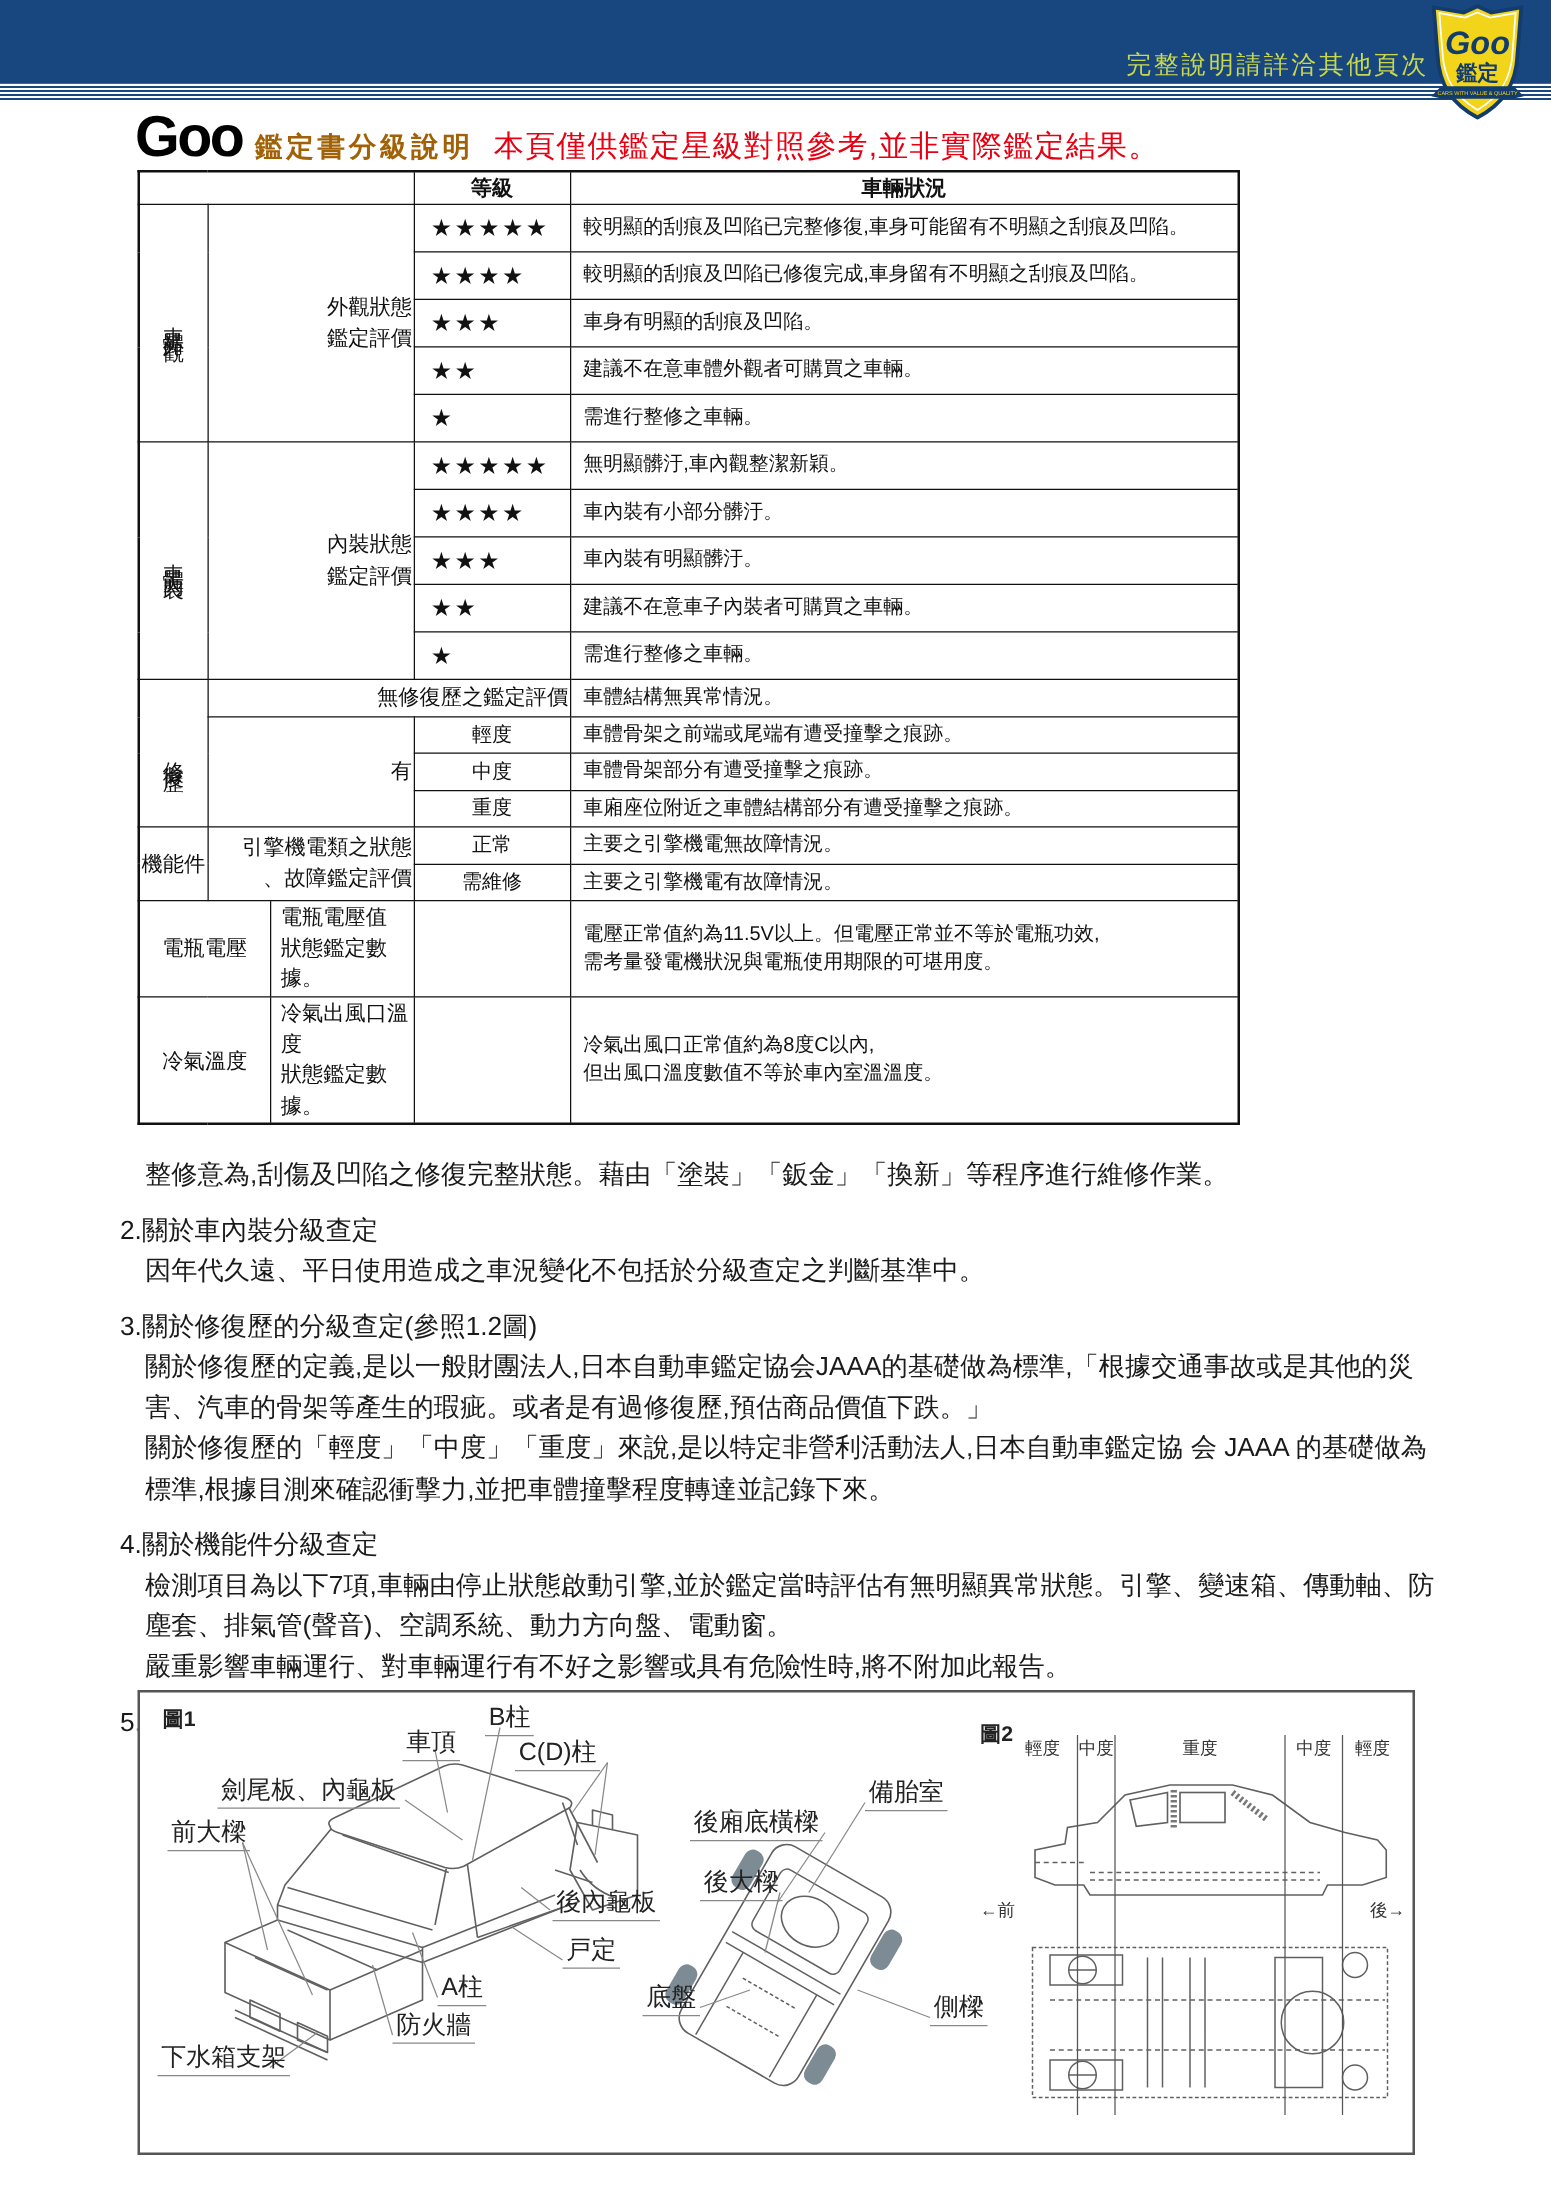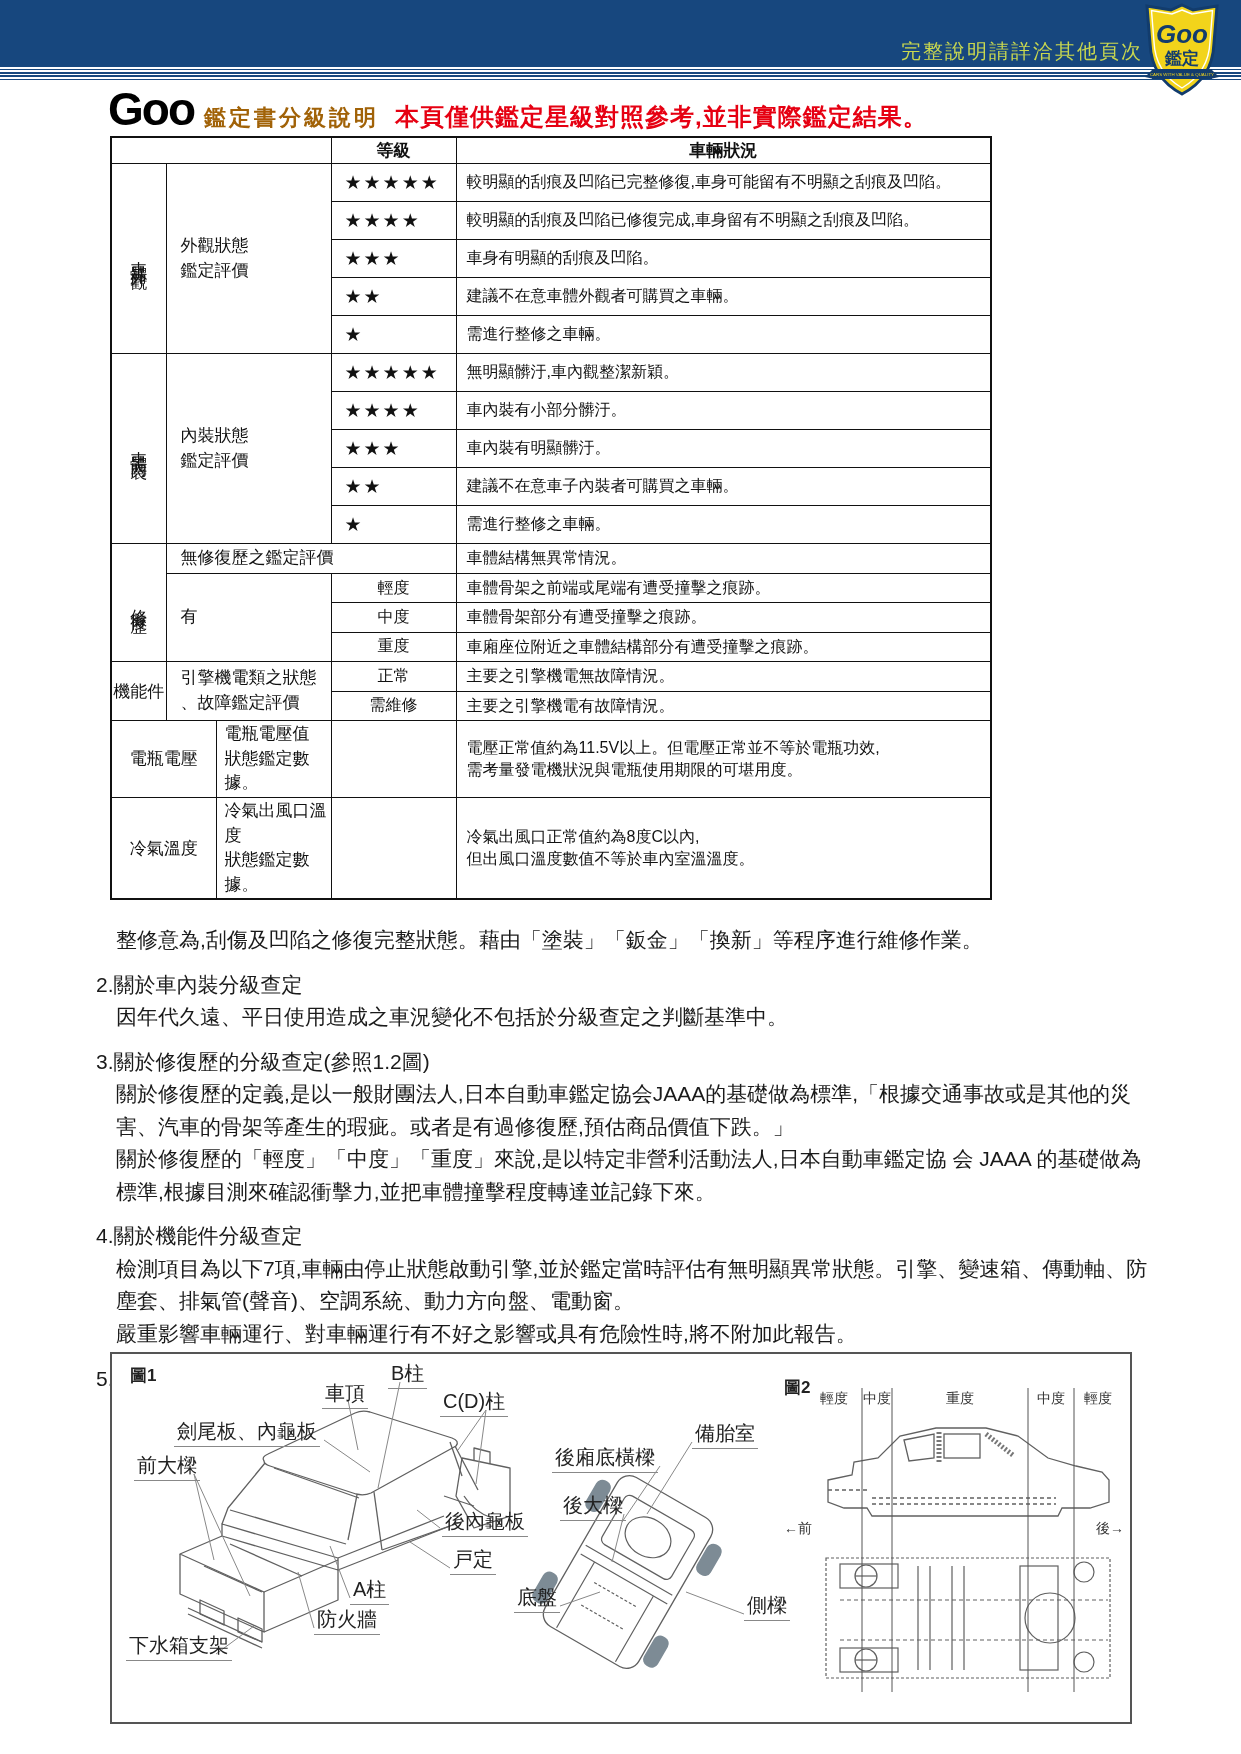--- a/index.html
+++ b/index.html
@@ -14,30 +14,30 @@
   .topbar{position:absolute;top:0;left:0;width:100%;height:67px;background:#17477e;}
   .topbar-stripes{position:absolute;top:67px;left:0;width:100%;height:13px;
     background:repeating-linear-gradient(to bottom,#ffffff 0,#ffffff 1.6px,#17477e 1.6px,#17477e 3.4px);}
   .topbar-note{position:absolute;top:38px;right:98px;font-size:20px;letter-spacing:2px;color:#c9d84f;}
   .badge{position:absolute;top:3px;right:20px;width:78px;height:96px;z-index:6;}
 
   
   .title-row{position:absolute;left:108px;top:86px;display:flex;align-items:baseline;white-space:nowrap;}
   .goo-logo{font-size:46px;font-weight:900;letter-spacing:-2px;line-height:1;color:#000;}
   .title-heading{font-size:22px;font-weight:700;margin-left:10px;letter-spacing:3px;color:#a16207;}
-  .title-warning{font-size:24px;font-weight:700;margin-left:16px;letter-spacing:1px;color:#e60012;}
+  .title-warning{font-size:24px;font-weight:400;margin-left:16px;letter-spacing:1px;color:#e60012;}
 
   
   table.grade-table{position:absolute;left:110px;top:136px;width:880px;
     border-collapse:collapse;table-layout:fixed;border:2.5px solid #111;}
   .grade-table td,.grade-table th{border:1.5px solid #111;overflow:hidden;}
   .grade-table th{font-size:17px;font-weight:700;text-align:center;}
   td.cat{text-align:center;vertical-align:middle;font-size:17px;}
   .vert{writing-mode:vertical-rl;text-orientation:upright;letter-spacing:4px;line-height:1;display:inline-block;}
-  td.sub{text-align:left;vertical-align:middle;font-size:17px;white-space:pre-line;line-height:1.45;padding-left:14px;}
+  td.sub{text-align:right;vertical-align:middle;font-size:17px;white-space:pre-line;line-height:1.45;padding-left:14px;}
   td.subleft{text-align:left;padding-left:8px;}
   td.stars{font-size:19px;letter-spacing:2px;padding-left:13px;text-align:left;vertical-align:middle;}
   td.gtxt{text-align:center;font-size:16px;vertical-align:middle;}
   td.cond{font-size:16px;padding:3px 10px;text-align:left;white-space:pre-line;line-height:1.4;vertical-align:middle;}
   tr.rh{height:26px;} tr.rext,tr.rint{height:38px;} tr.rnr{height:30px;}
   tr.rdeg{height:27px;} tr.rfn{height:27px;} tr.rbt{height:58px;} tr.rac{height:46px;}
 
   
   .notes{position:absolute;left:96px;top:924px;width:1056px;font-size:21px;line-height:1.55;color:#1a1a1a;}
   .note{margin-bottom:12px;}
@@ -325,21 +325,21 @@
         <line x1="916" y1="34" x2="916" y2="338"></line>
         <line x1="962" y1="34" x2="962" y2="338"></line>
       </g>
     </svg>
 
     <span class="fig-tag" style="left:18px;top:10px">圖1</span>
     <span class="fig-tag" style="left:672px;top:22px">圖2</span>
 
     <span class="fig-label" style="left:210px;top:26px">車頂</span>
     <span class="fig-label" style="left:276px;top:6px">B柱</span>
-    <span class="fig-label" style="left:328px;top:34px">C(D)柱</span>
+    <span class="fig-label" style="left:300px;top:34px">C(D)柱</span>
     <span class="fig-label" style="left:62px;top:64px">劍尾板、內龜板</span>
     <span class="fig-label" style="left:22px;top:98px">前大樑</span>
     <span class="fig-label" style="left:330px;top:154px">後內龜板</span>
     <span class="fig-label" style="left:338px;top:192px">戸定</span>
     <span class="fig-label" style="left:238px;top:222px">A柱</span>
     <span class="fig-label" style="left:202px;top:252px">防火牆</span>
     <span class="fig-label" style="left:14px;top:278px">下水箱支架</span>
 
     <span class="fig-label" style="left:440px;top:90px">後廂底橫樑</span>
     <span class="fig-label" style="left:580px;top:66px">備胎室</span>

